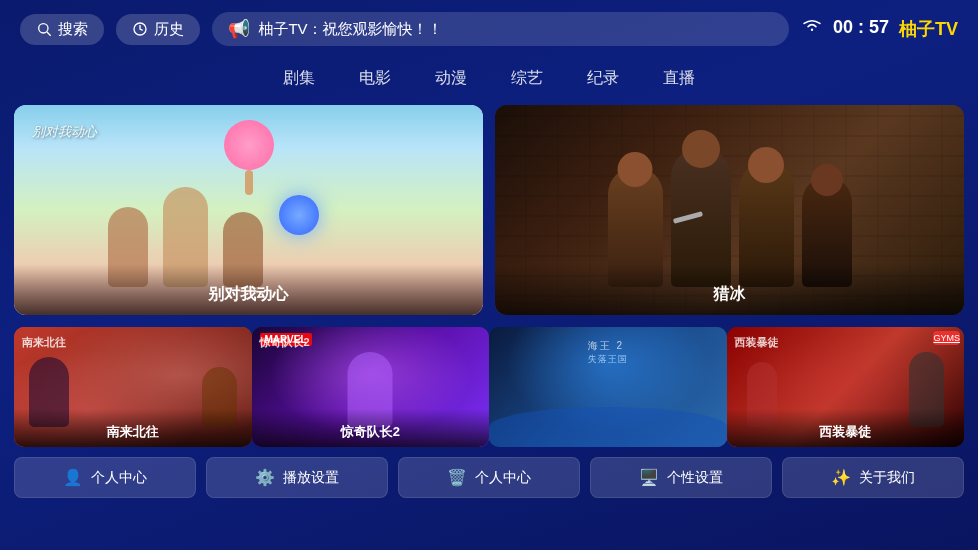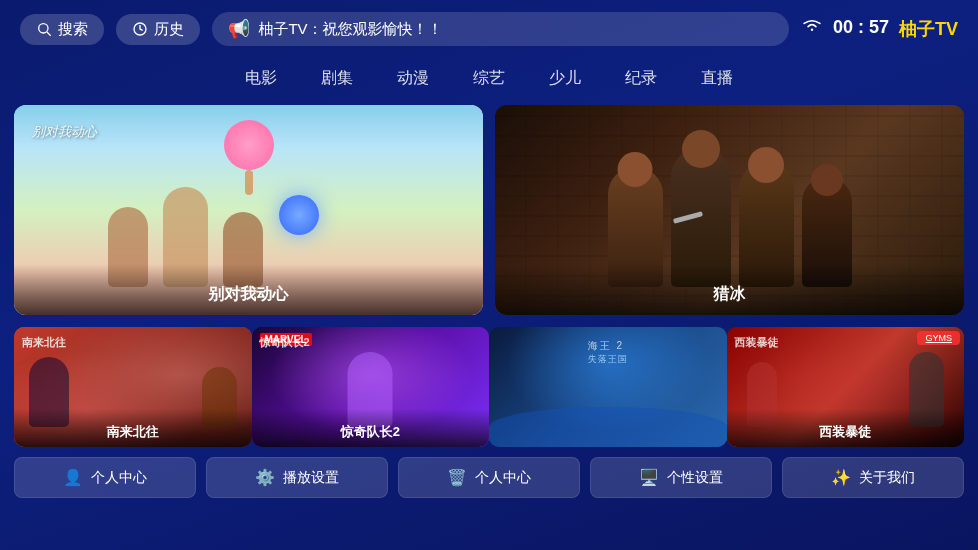--- a/index.html
+++ b/index.html
@@ -199,21 +199,21 @@
       font-size: 11px;
       color: rgba(255,255,255,0.8);
       font-weight: bold;
     }
     .sp-label-corner {
       position: absolute;
       top: 4px;
       right: 4px;
       font-size: 9px;
       background: rgba(255,50,50,0.8);
-      padding: 2px 8px;
+      padding: 2px 0;
       border-radius: 4px;
       text-decoration: underline;
     }
 
     
     .bottom-bar {
       display: flex;
       gap: 10px;
       padding: 10px 14px 0;
     }
@@ -267,25 +267,24 @@
       <path d="M14 16 L14 16" stroke-width="3" stroke-linecap="round"></path>
       <path d="M9 12 Q14 7 19 12"></path>
       <path d="M4 8 Q14 1 24 8"></path>
     </svg>
     <span style="font-size:18px;font-weight:bold;">00 : 57</span>
     <span class="app-name">柚子TV</span>
   </div>
 </div>
 
 <div class="nav-bar">
+  <div class="nav-item">剧集</div>
   <div class="nav-item">电影</div>
-  <div class="nav-item">剧集</div>
   <div class="nav-item">动漫</div>
   <div class="nav-item">综艺</div>
-  <div class="nav-item">少儿</div>
   <div class="nav-item">纪录</div>
   <div class="nav-item">直播</div>
 </div>
 
 <div class="content-area">
 
   <div class="featured-row">
 
     <div class="featured-card">
       <div class="card-poster-1" style="width:100%;height:100%;position:relative;">

